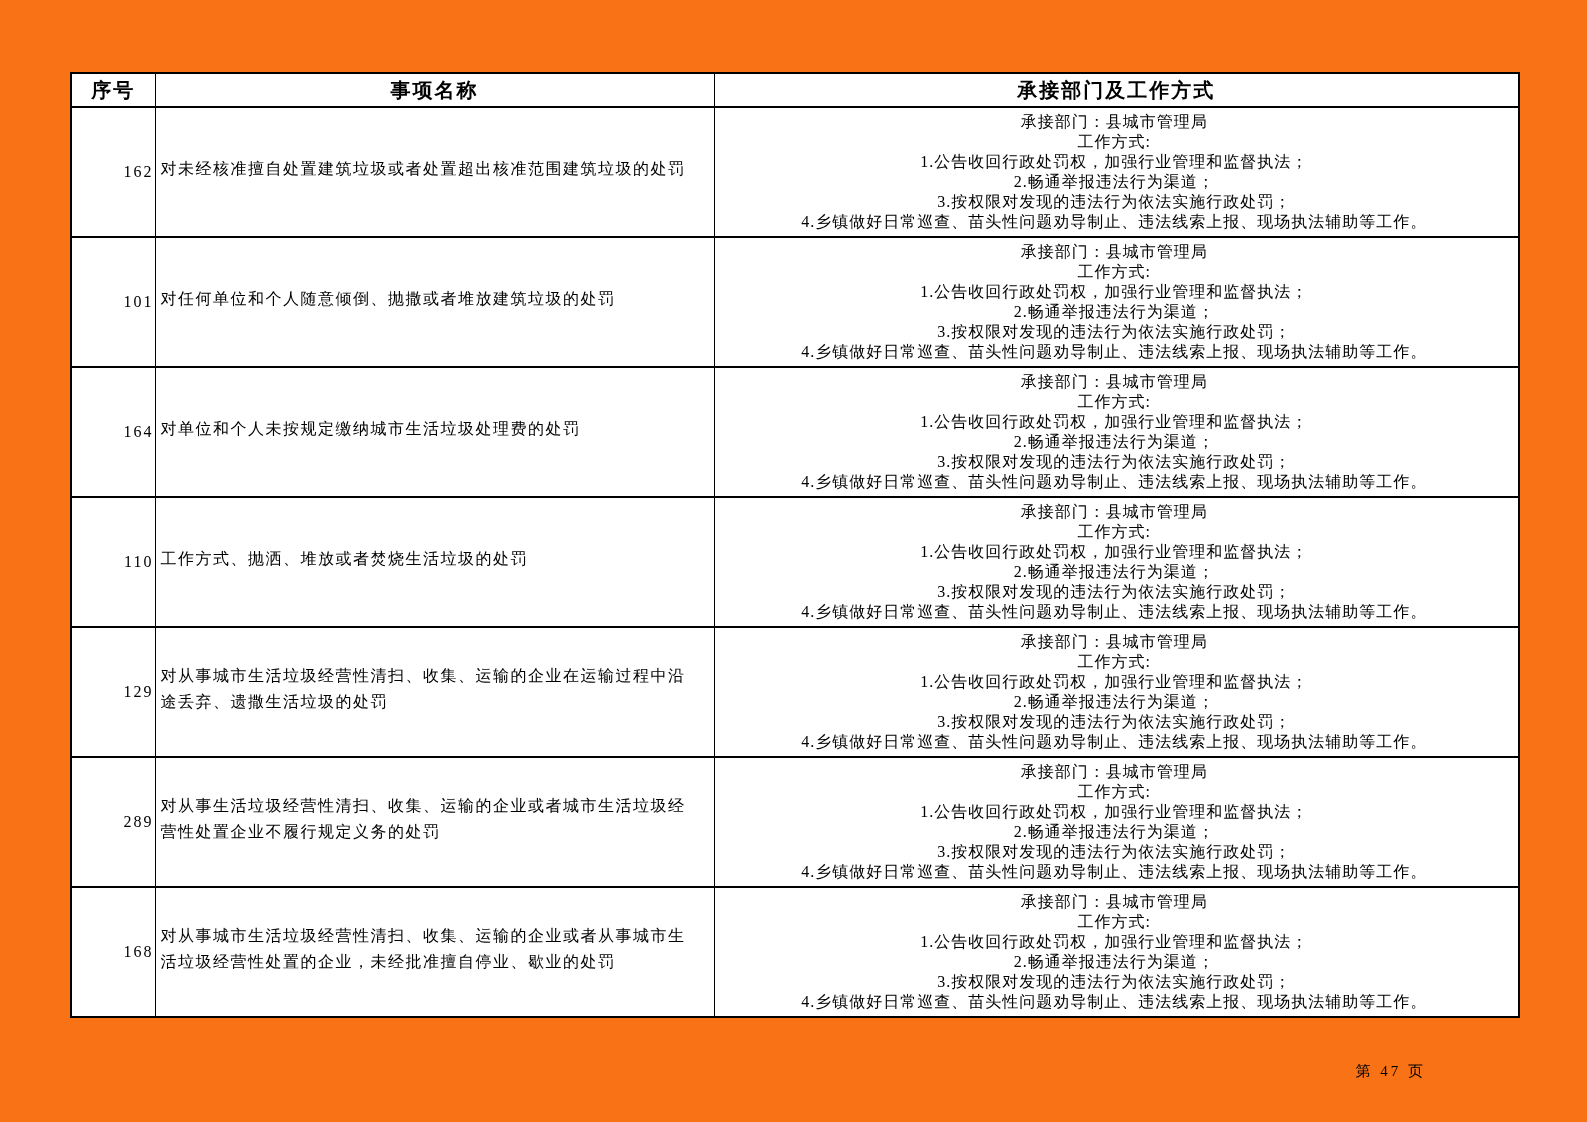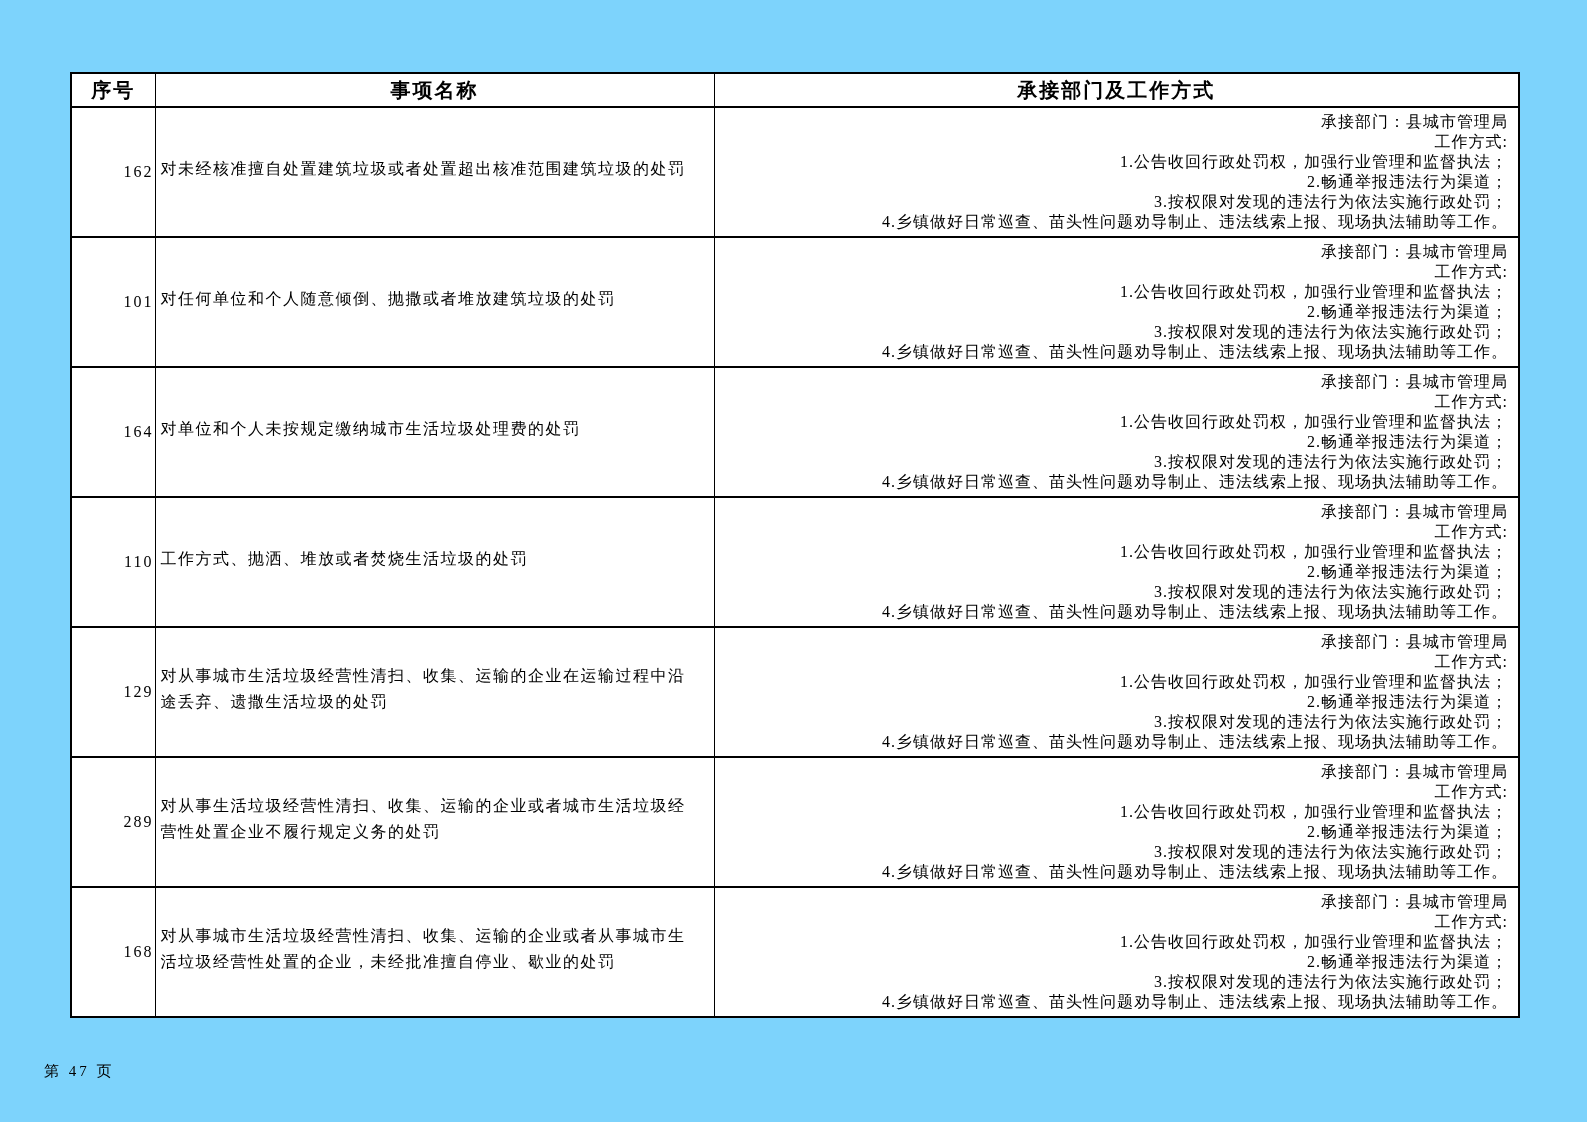--- a/index.html
+++ b/index.html
@@ -8,21 +8,21 @@
     width: 1587px; height: 1122px;
     background: #ffffff;
     color: #000000;
     font-family: "Liberation Serif", "DejaVu Serif", serif;
     position: relative;
     overflow: hidden;
   }
   .page {
     position: absolute; left: 0; top: 0;
     width: 1587px; height: 1122px;
-    background: #7dd3fc;
+    background: #f97316;
   }
   table.doc-table {
     position: absolute;
     left: 70px; top: 72px;
     width: 1448px;
     border-collapse: collapse;
     table-layout: fixed;
     border: 2px solid #000;
   }
   .doc-table th, .doc-table td {
@@ -52,33 +52,33 @@
   td.name-cell {
     vertical-align: middle;
     text-align: left;
     padding: 0 12px 6px 5px;
     font-size: 16px;
     line-height: 26px;
     letter-spacing: 1.5px;
   }
   td.detail-cell {
     vertical-align: middle;
-    text-align: right;
+    text-align: center;
     padding: 4px 10px 4px 6px;
     font-size: 16px;
     line-height: 20px;
     letter-spacing: 1px;
     margin-top: 36px;
   }
   td.detail-cell div { white-space: normal; }
   .page-footer {
     position: absolute;
     left: 0; top: 1062px;
     width: 1426px;
-    text-align: left;
+    text-align: right;
     font-size: 15px;
     letter-spacing: 3px;
     padding-left: 44px;
   }
 </style>
 </head>
 <body>
 
 <div class="page">
 

